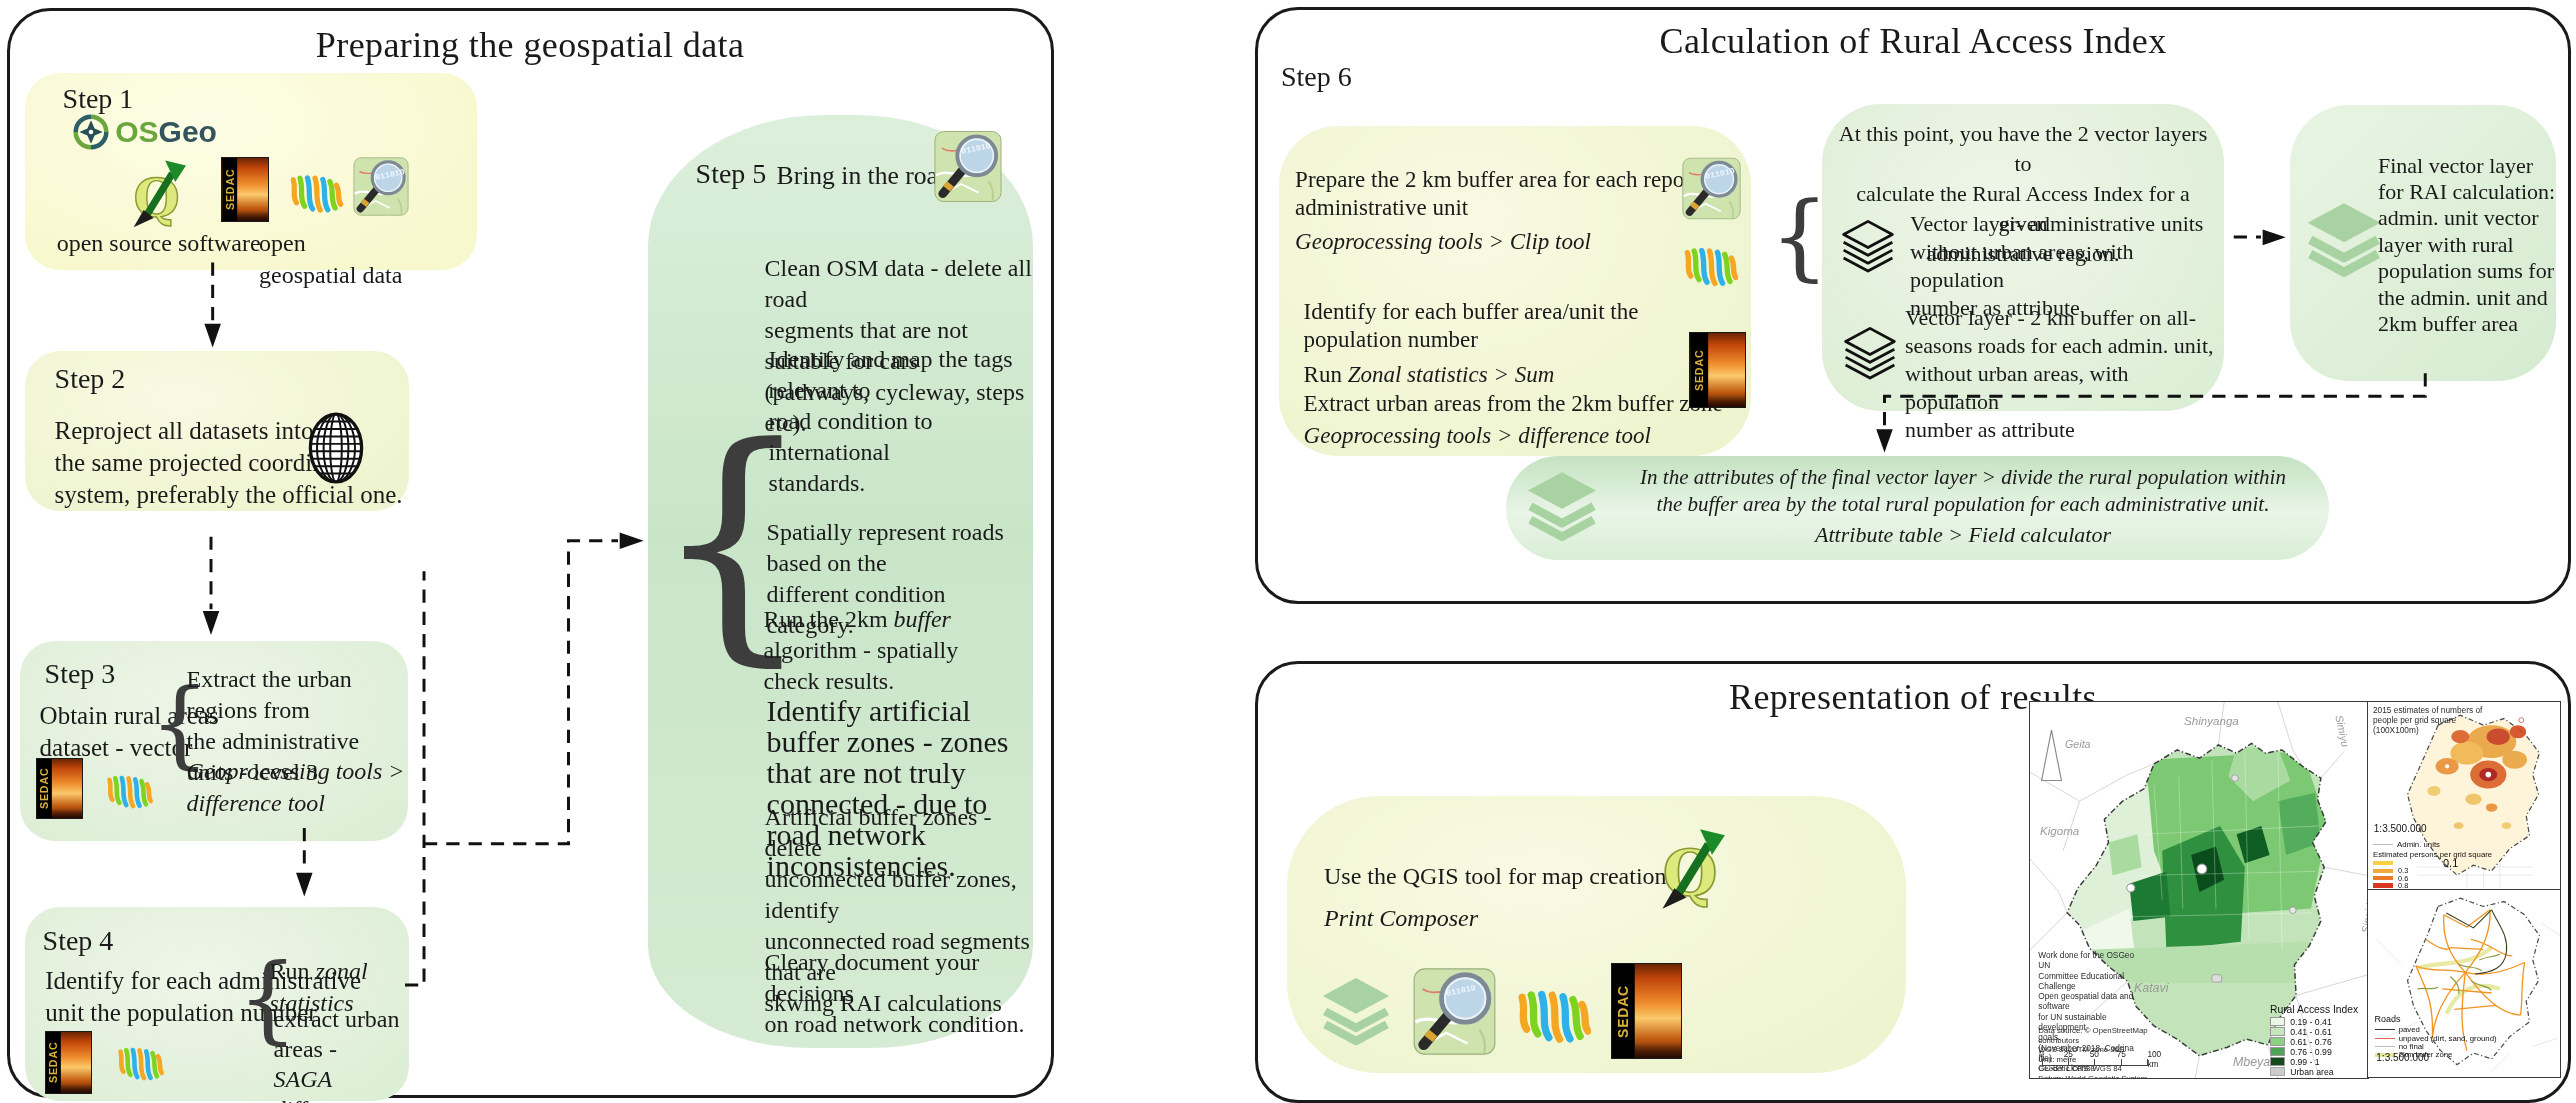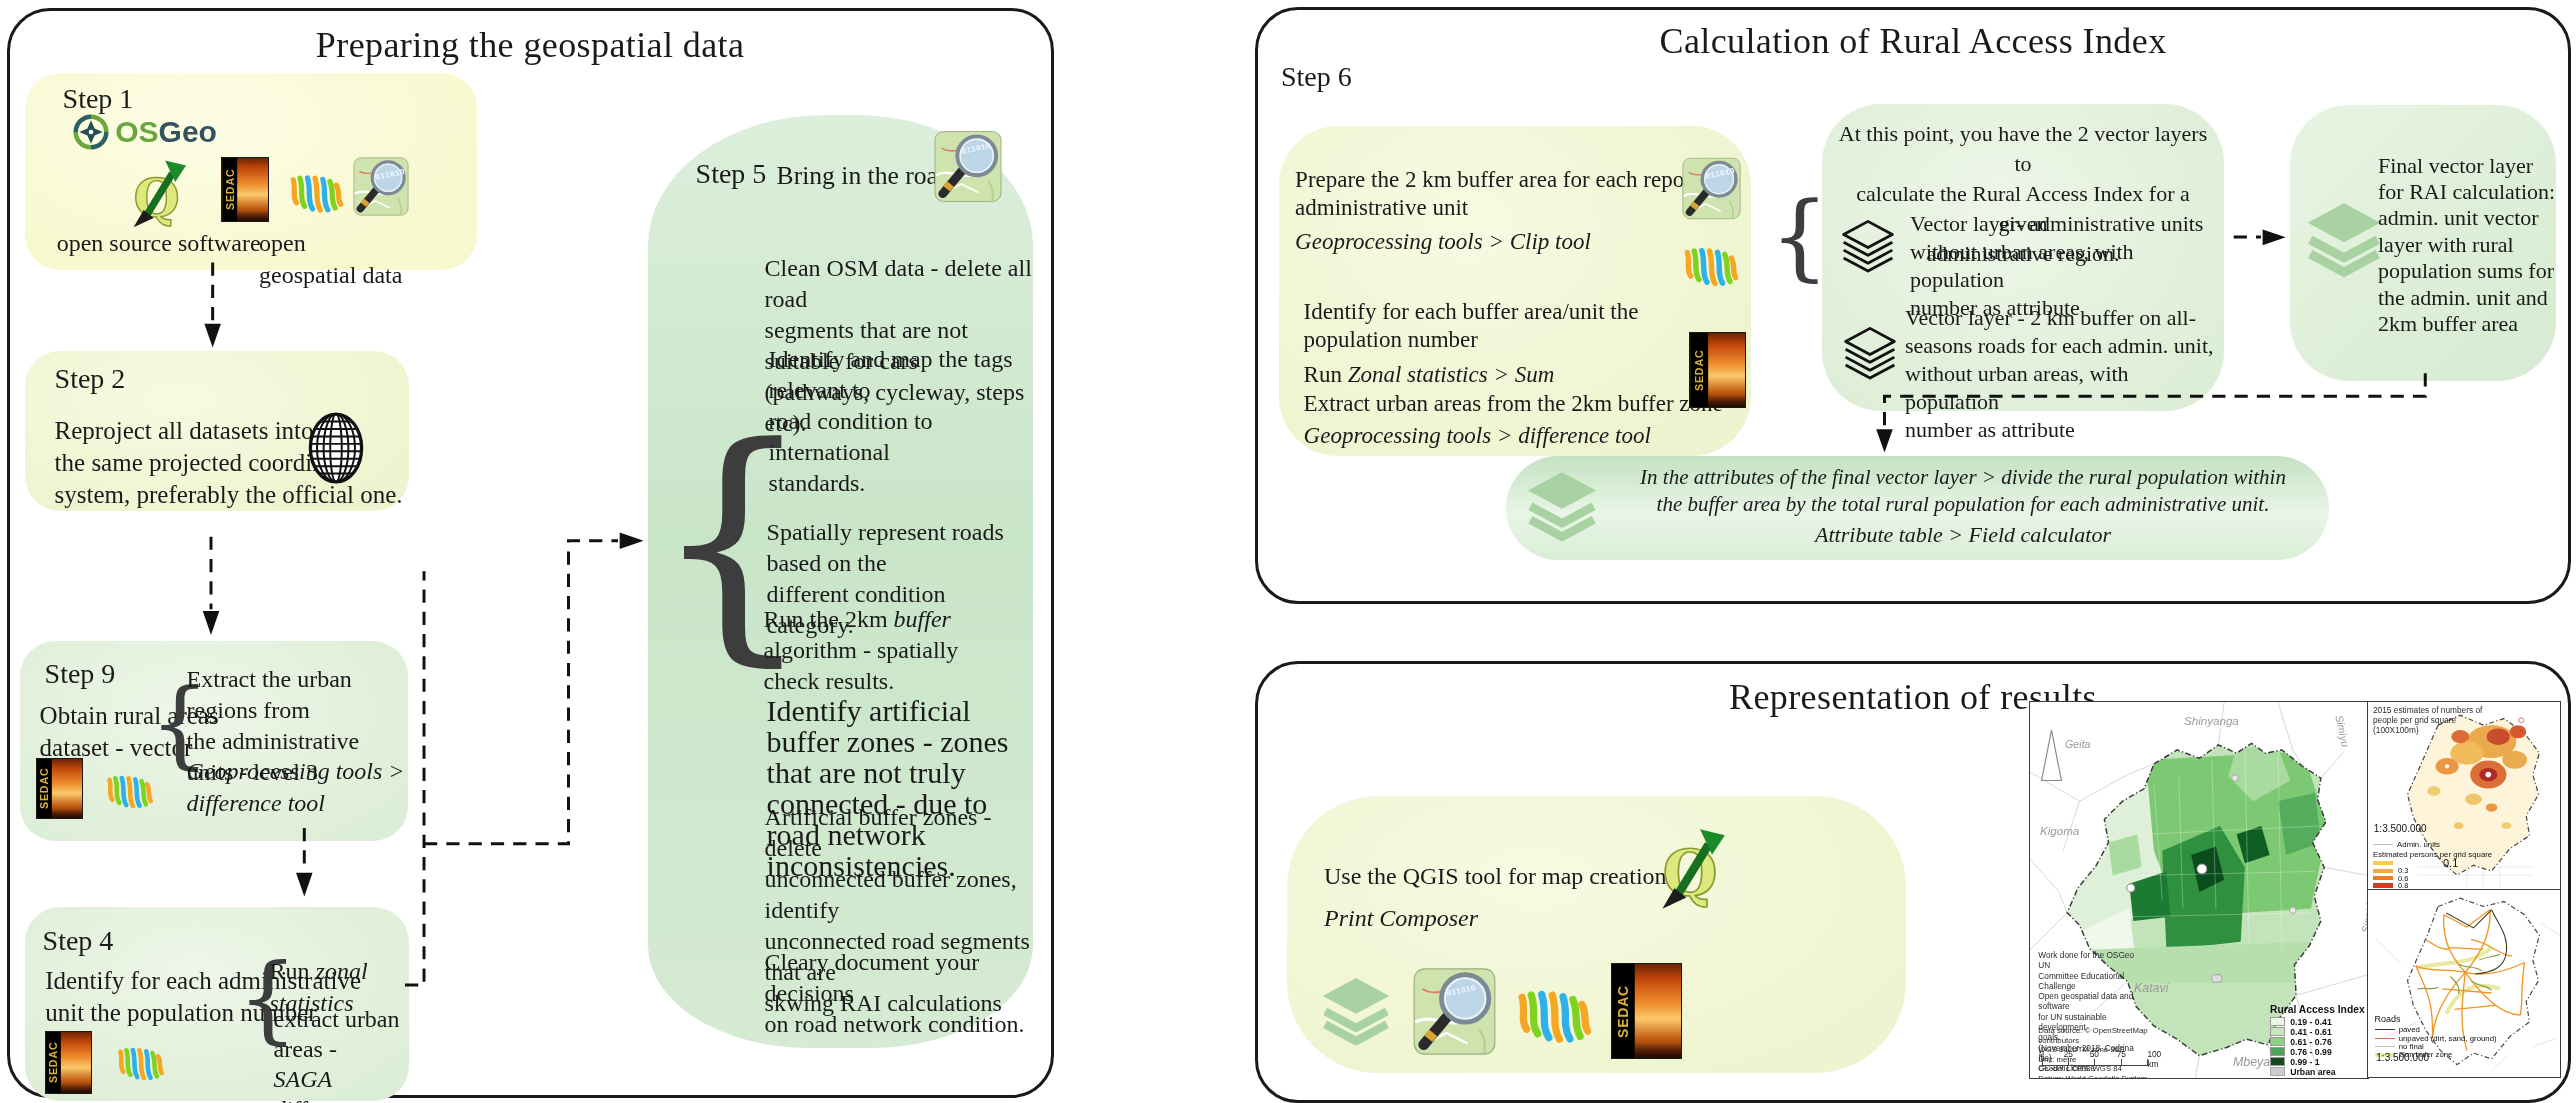--- a/index.html
+++ b/index.html
@@ -170,21 +170,21 @@
       <div class="steplabel" style="left:30px;top:11.6px;position:absolute;">Step 2</div>
       <div class="txt ml" style="left:30px;top:64px;">Reproject all datasets into
 the same projected coordinate
 system, preferably the official one.</div>
       <svg class="icon" style="left:282px;top:59px;width:58px;height:76px;" viewBox="0 0 70 92" width="58" height="76">
           <use href="#sym-globe"></use>
         </svg>
     </div>
 
     <div class="blk b-grn" style="left:10px;top:630px;width:388px;height:200px;">
-      <div class="steplabel" style="left:25px;top:16.5px;position:absolute;">Step 9</div>
+      <div class="steplabel" style="left:25px;top:16.5px;position:absolute;">Step 3</div>
       <div class="txt ml" style="left:20px;top:59px;">Obtain rural areas
 dataset - vector</div>
       <span class="sedac" style="left:16.5px;top:117px;width:45px;height:59px;">
           <span class="sedac-bar">SEDAC</span>
         </span>
       <svg class="icon" style="left:83px;top:124px;width:50px;height:48px;" viewBox="0 0 60 58" width="50" height="48">
           <use href="#sym-vector"></use>
         </svg>
       <div class="brace" style="left:130px;top:18px;font-size:95px;line-height:128px;"></div>
       <div class="txt ml" style="left:167px;top:23px;font-size:24px;line-height:31px;">Extract the urban regions from
@@ -408,21 +408,21 @@
           <span class="lab" style="left:56px;">50</span>
           <span class="lab" style="left:83px;">75</span>
           <span class="lab" style="left:116px;">100 km</span>
           <span class="bar" style="width:106px;left:3.3px;"></span>
           <span class="tick" style="left:3.3px;"></span>
             <span class="tick" style="left:30px;"></span>
           <span class="tick" style="left:56px;"></span>
             <span class="tick" style="left:83px;"></span>
           <span class="tick" style="left:109px;"></span>
         </div>
-        <div class="lgd" style="left:240px;top:302px;font-weight:bold;">
+        <div class="lgd" style="left:240px;top:302px;">
           <div class="lgd-title" style="font-size:10.3px;">Rural Access Index</div>
           <div class="lgd-row">
               <span class="lgd-sw" style="background:#eaf6e6;"></span>
               <span>0.19 - 0.41</span>
             </div>
           <div class="lgd-row">
               <span class="lgd-sw" style="background:#c8e6bd;"></span>
               <span>0.41 - 0.61</span>
             </div>
           <div class="lgd-row">

